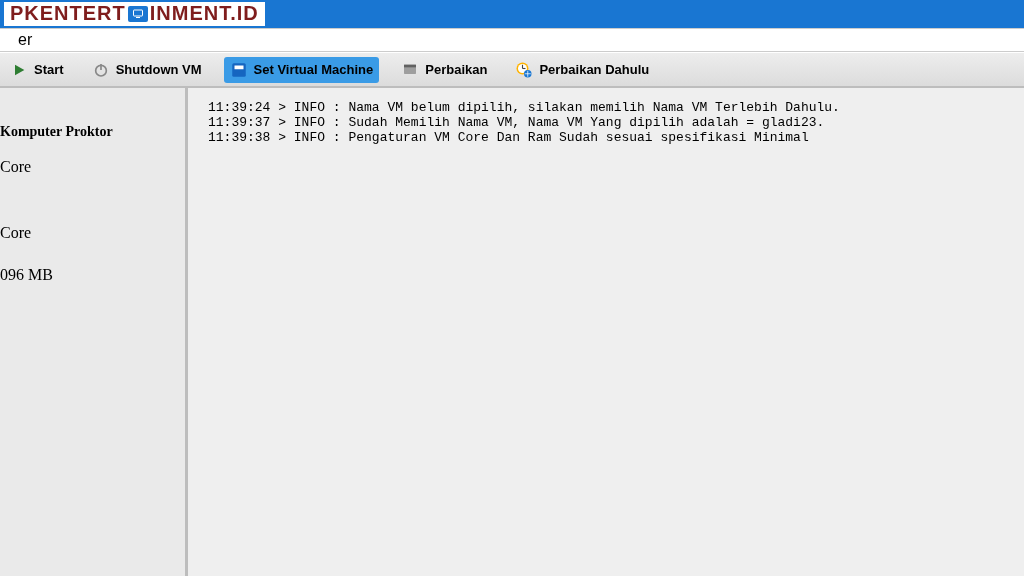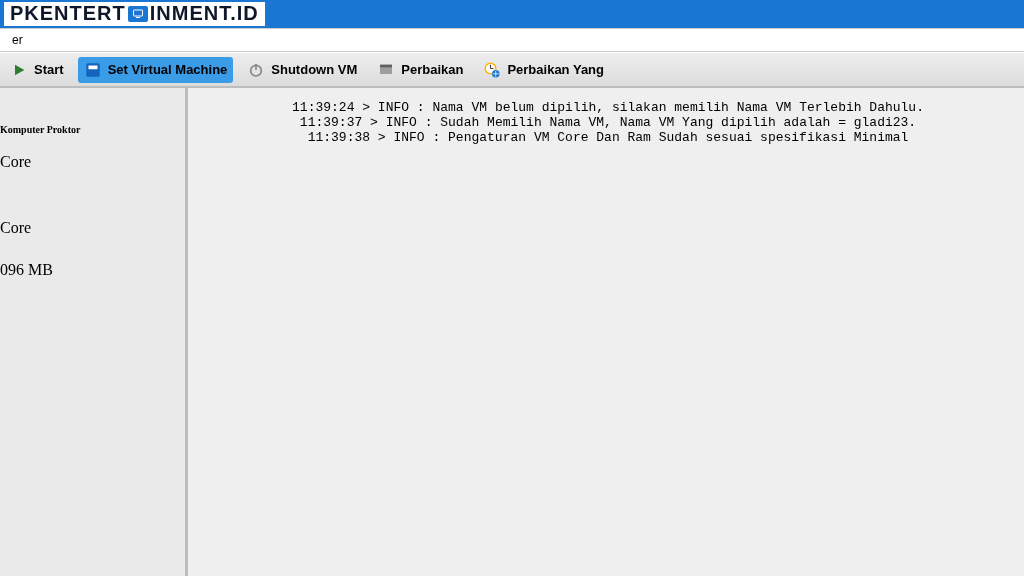--- a/index.html
+++ b/index.html
@@ -1,32 +1,32 @@
 <!DOCTYPE html>
 <html><head>
 <meta charset="utf-8">
 <style>
   * { box-sizing: border-box; margin: 0; padding: 0; }
   html, body { width: 1024px; height: 576px; font-family: "Comic Sans MS", "Segoe UI", sans-serif; font-size: 13px; background: #efefef; overflow: hidden; }
   .titlebar { height: 28px; background: #1976d2; display: flex; align-items: center; padding-left: 4px; }
-  .brand { background: #fff; color: #0f172a; font-weight: 700; font-size: 20px; letter-spacing: 1px; padding: 0 6px 1px 6px; display: flex; align-items: center; font-family: Arial, Helvetica, sans-serif; }
+  .brand { background: #fff; color: #7f1d1d; font-weight: 700; font-size: 20px; letter-spacing: 1px; padding: 0 6px 1px 6px; display: flex; align-items: center; font-family: Arial, Helvetica, sans-serif; }
   .brand-badge { display:inline-flex; align-items:center; justify-content:center; width:20px; height:16px; background:#1976d2; color:#fff; font-size:12px; border-radius:2px; margin:0 2px; line-height:1; }
   .inputrow { height: 24px; background: #fff; border-top: 1px solid #ccc; border-bottom: 1px solid #ccc; }
-  .inputrow input { width: 100%; height: 100%; border: none; outline: none; padding: 0 12px; font-family: inherit; font-size: 12px; background:#fff; }
-  .toolbar { height: 36px; background: linear-gradient(#ededed,#dcdcdc); border-bottom: 2px solid #bdbdbd; display: flex; align-items: center; padding: 0 4px; gap: 8px; border-top:1px solid #fff; }
+  .inputrow input { width: 100%; height: 100%; border: none; outline: none; padding: 0 18px; font-family: inherit; font-size: 16px; background:#fff; }
+  .toolbar { height: 36px; background: linear-gradient(#ededed,#dcdcdc); border-bottom: 2px solid #bdbdbd; display: flex; align-items: center; padding: 0 4px; gap: 16px; border-top:1px solid #fff; }
   .tbtn { display: flex; align-items: center; gap: 6px; font-weight: 700; cursor: pointer; padding: 4px 6px; border-radius:3px; }
   .tbtn.active { background: #3a9be6; }
   .tbtn .ti { width:18px; height:18px; display:inline-flex; align-items:center; justify-content:center; }
   .body { display: flex; height: calc(576px - 28px - 24px - 36px); }
   .sidebar { width: 188px; background: #eaeaea; border-right: 3px solid #bdbdbd; padding: 36px 2px 12px 0; font-family: "Comic Sans MS", cursive; }
-  .sidebar .grp-title { font-weight: 700; margin: 0 0 18px 0; font-size:10px; }
+  .sidebar .grp-title { font-weight: 700; margin: 0 0 18px 0; font-size:14px; }
   .sidebar .kv { margin: 0 0 24px 0; font-size:16px; }
   .sidebar .spacer { height: 24px; }
   .logpane { flex: 1; background: #efefef; padding: 12px 16px 12px 20px; font-family: "Courier New", monospace; font-size: 13px; color:#000; }
-  .logline { white-space: pre; text-align: center; }
+  .logline { white-space: pre; }
 </style>
 </head>
 <body>
 
 <div class="titlebar">
   <div class="brand">
     <span>PKENTERT</span>
     <span class="brand-badge">
       <svg viewBox="0 0 24 24" width="12" height="12" fill="#fff">
           <rect x="3" y="4" width="18" height="12" rx="1" stroke="#fff" stroke-width="2" fill="none"></rect>
@@ -43,37 +43,37 @@
 
 <div class="toolbar">
   <div class="tbtn">
     <span class="ti">
       <svg viewBox="0 0 24 24" width="16" height="16">
           <polygon points="6,4 20,12 6,20" fill="#2e7d32"></polygon>
         </svg>
     </span>
     <span>Start</span>
   </div>
+  <div class="tbtn">
+    <span class="ti">
+      <svg viewBox="0 0 24 24" width="16" height="16" fill="none" stroke="#888" stroke-width="2.5">
+          <circle cx="12" cy="13" r="8"></circle>
+          <line x1="12" y1="3" x2="12" y2="12"></line>
+        </svg>
+    </span>
+    <span>Shutdown VM</span>
+  </div>
   <div class="tbtn active">
     <span class="ti">
       <svg viewBox="0 0 24 24" width="18" height="18">
           <rect x="3" y="3" width="18" height="18" rx="2" fill="#1565c0"></rect>
           <rect x="6" y="6" width="12" height="5" fill="#fff"></rect>
         </svg>
     </span>
     <span>Set Virtual Machine</span>
-  </div>
-  <div class="tbtn">
-    <span class="ti">
-      <svg viewBox="0 0 24 24" width="16" height="16" fill="none" stroke="#888" stroke-width="2.5">
-          <circle cx="12" cy="13" r="8"></circle>
-          <line x1="12" y1="3" x2="12" y2="12"></line>
-        </svg>
-    </span>
-    <span>Shutdown VM</span>
   </div>
   <div class="tbtn">
     <span class="ti">
       <svg viewBox="0 0 24 24" width="16" height="16">
           <rect x="3" y="4" width="18" height="14" rx="1" fill="#9e9e9e"></rect>
           <rect x="3" y="4" width="18" height="4" fill="#616161"></rect>
         </svg>
     </span>
     <span>Perbaikan</span>
   </div>
@@ -81,21 +81,21 @@
     <span class="ti">
       <svg viewBox="0 0 24 24" width="18" height="18">
           <circle cx="10" cy="10" r="8" fill="#ffb300"></circle>
           <circle cx="10" cy="10" r="6" fill="#fff"></circle>
           <line x1="10" y1="10" x2="10" y2="5" stroke="#444" stroke-width="1.5"></line>
           <line x1="10" y1="10" x2="14" y2="10" stroke="#444" stroke-width="1.5"></line>
           <circle cx="17" cy="17" r="5" fill="#1976d2"></circle>
           <path d="M17 13v8M13 17h8" stroke="#fff" stroke-width="1"></path>
         </svg>
     </span>
-    <span>Perbaikan Yang</span>
+    <span>Perbaikan Dahulu</span>
   </div>
 </div>
 
 <div class="body">
   <div class="sidebar">
     <div class="grp-title">Komputer Proktor</div>
     <div class="kv">Core</div>
     <div class="spacer"></div>
     <div class="kv">Core</div>
     <div class="kv">096 MB</div>

